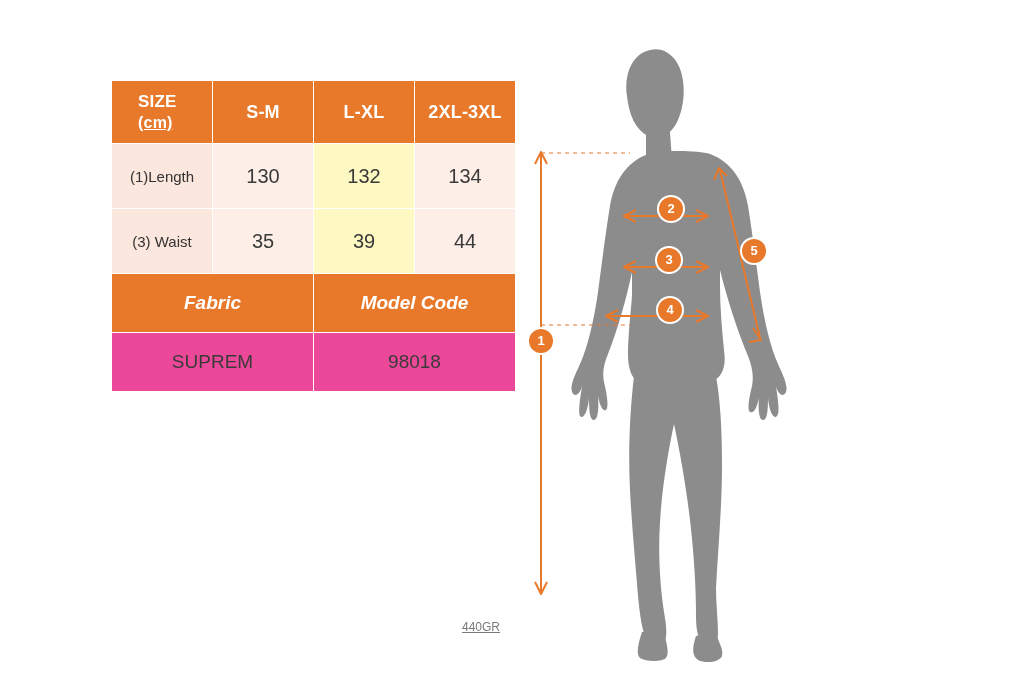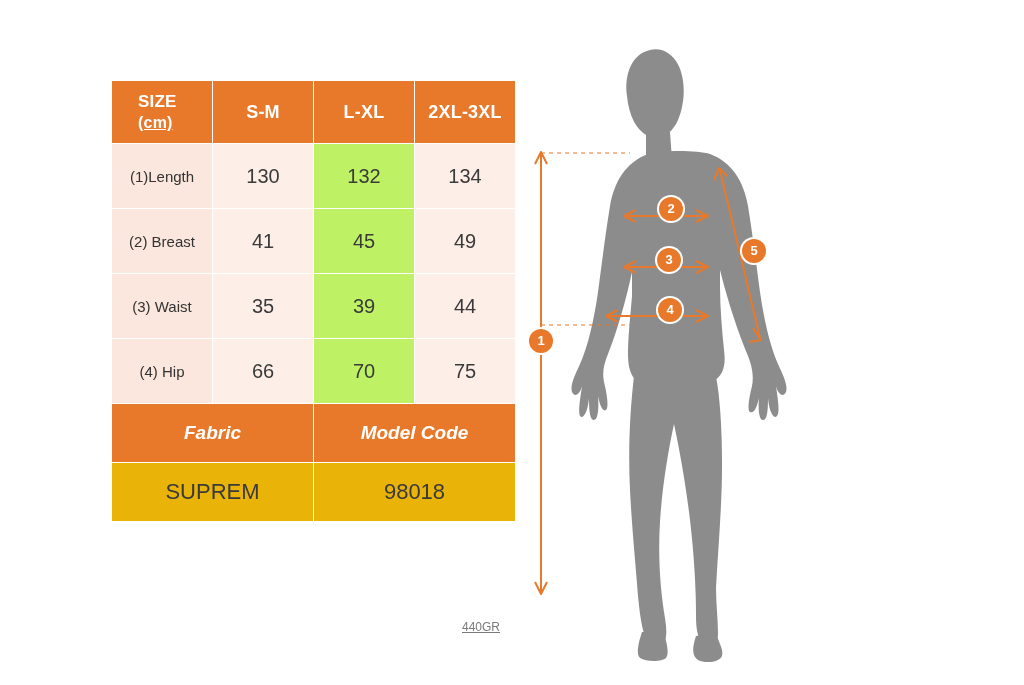--- a/index.html
+++ b/index.html
@@ -68,40 +68,40 @@
     background: #fbe7dd;
     color: #333333;
     font-size: 15px;
     height: 64px;
     padding: 0 10px;
     line-height: 19px;
   }
   .row-label.two-line { font-size: 15px; }
 
   .cell-a { background: #fdeee7; }
-  .cell-b { background: #bef264; }
+  .cell-b { background: #fef9c3; }
   .val {
     color: #3a3a3a;
     font-size: 20px;
     height: 64px;
   }
   .val.dash { font-size: 18px; color: #6b6b6b; }
 
   .fabric-hdr {
     background: #e8792a;
     color: #ffffff;
     font-size: 19px;
     font-weight: bold;
     height: 58px;
     font-style: italic;
   }
   .fabric-val {
-    background: #eab308;
+    background: #ec4899;
     color: #3a3a3a;
-    font-size: 22px;
+    font-size: 19px;
     height: 58px;
   }
 
   
   #footnote {
     position: absolute;
     left: 462px;
     top: 620px;
     font-size: 12px;
     color: #7a7a7a;
@@ -156,40 +156,28 @@
         <th class="hdr-cell col-val">2XL-3XL</th>
       </tr>
 
       <tr>
         <td class="row-label col-label">(1)Length</td>
         <td class="val cell-a">130</td>
         <td class="val cell-b">132</td>
         <td class="val cell-a">134</td>
       </tr>
 
-      <tr>
-        <td class="row-label col-label">(2) Breast</td>
-        <td class="val cell-a">41</td>
-        <td class="val cell-b">45</td>
-        <td class="val cell-a">49</td>
-      </tr>
 
       <tr>
         <td class="row-label col-label">(3) Waist</td>
         <td class="val cell-a">35</td>
         <td class="val cell-b">39</td>
         <td class="val cell-a">44</td>
       </tr>
 
-      <tr>
-        <td class="row-label col-label">(4) Hip</td>
-        <td class="val cell-a">66</td>
-        <td class="val cell-b">70</td>
-        <td class="val cell-a">75</td>
-      </tr>
 
 
       <tr>
         <td class="fabric-hdr" colspan="2">Fabric</td>
         <td class="fabric-hdr" colspan="2">Model Code</td>
       </tr>
 
       <tr>
         <td class="fabric-val" colspan="2">SUPREM</td>
         <td class="fabric-val" colspan="2">98018</td>

